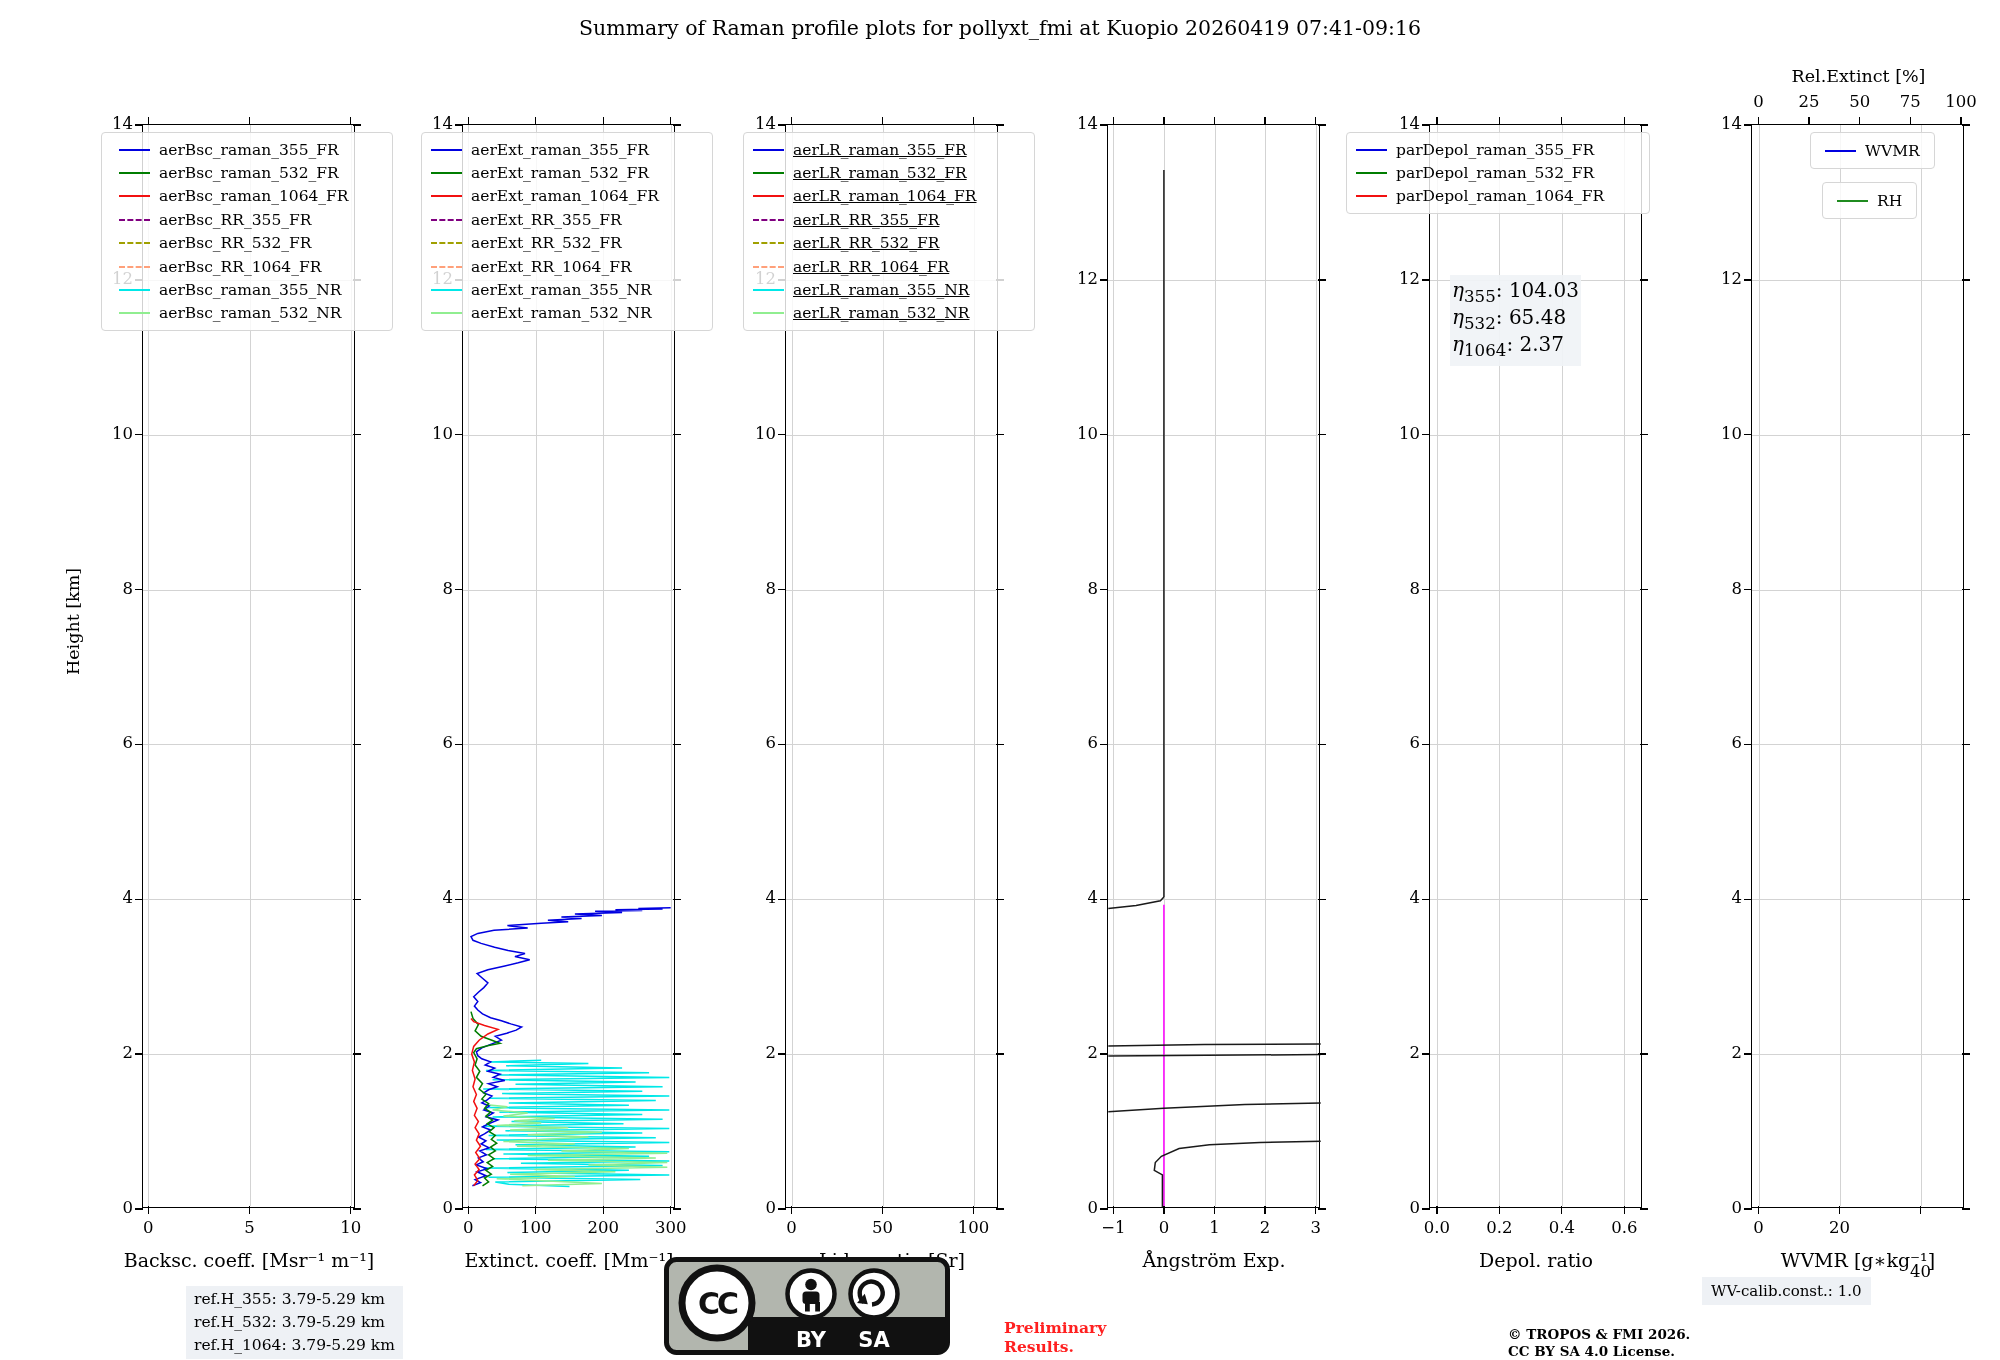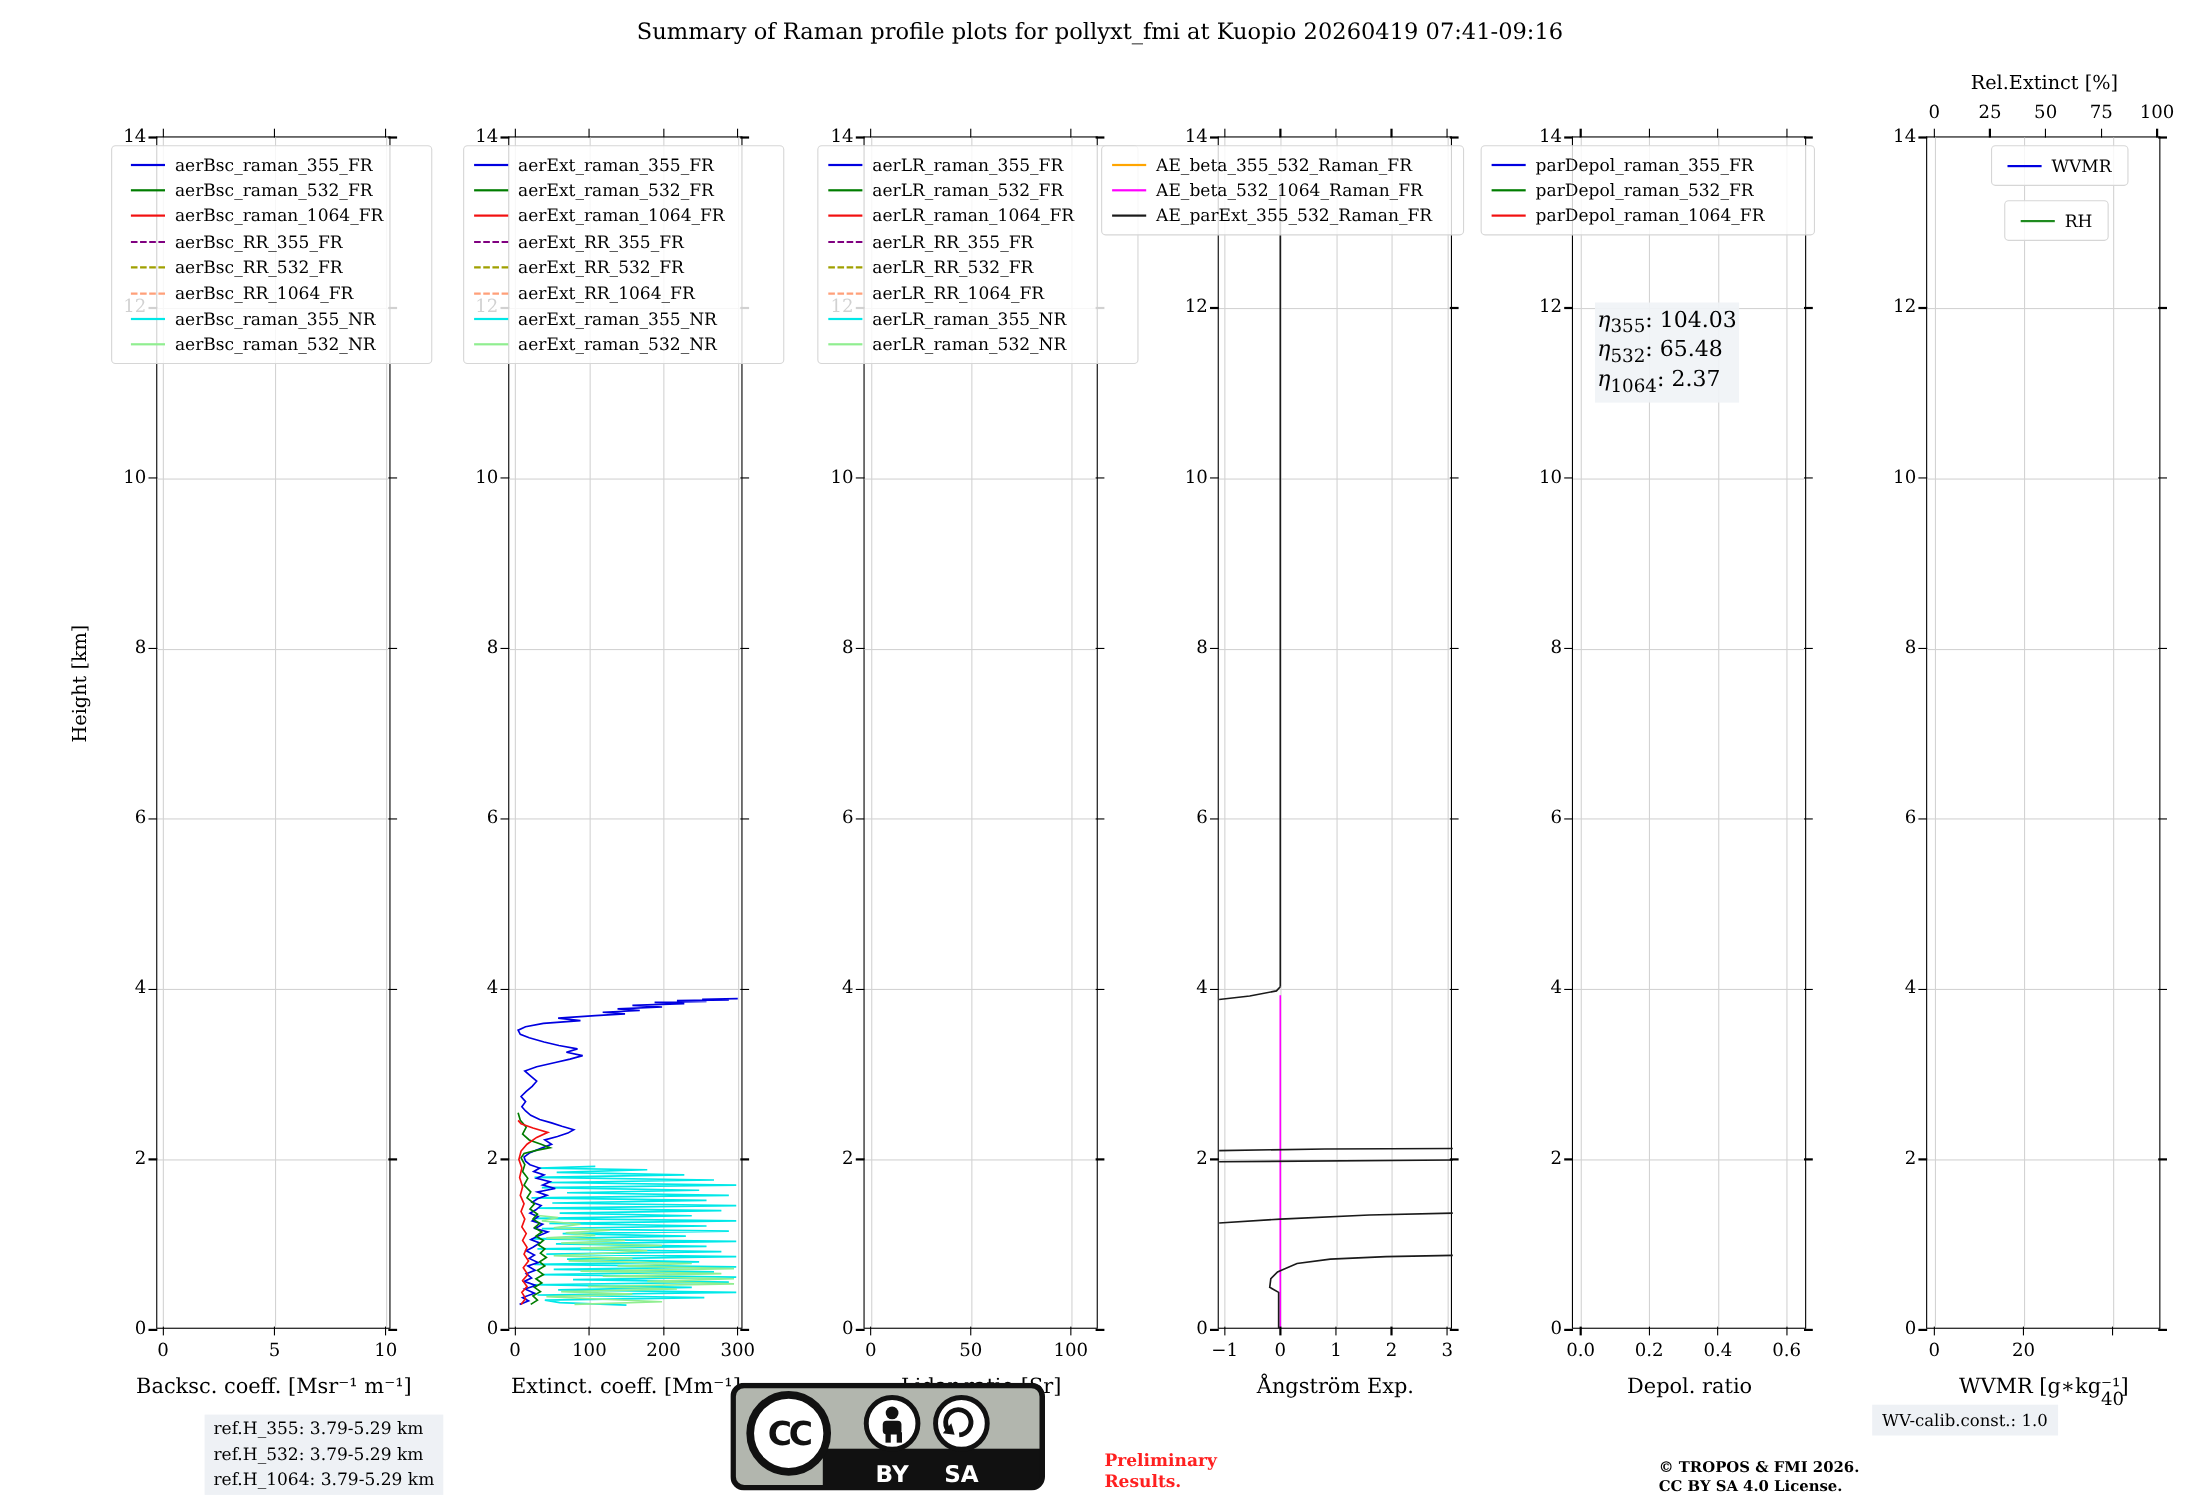--- a/index.html
+++ b/index.html
@@ -246,21 +246,21 @@
         <div class="tick" style="left: -8px; top: 309px; width: 8px; height: 1.4px;"></div>
         <div class="tick" style="left: 210px; top: 309px; width: 8px; height: 1.4px;"></div>
         <div class="ytick-label" style="left: -50px; top: 298.7px;">10</div>
         <div class="tick" style="left: -8px; top: 154.2px; width: 8px; height: 1.4px;"></div>
         <div class="tick" style="left: 210px; top: 154.2px; width: 8px; height: 1.4px;"></div>
         <div class="ytick-label" style="left: -50px; top: 143.9px;">12</div>
         <div class="tick" style="left: -8px; top: -0.7px; width: 8px; height: 1.4px;"></div>
         <div class="tick" style="left: 210px; top: -0.7px; width: 8px; height: 1.4px;"></div>
         <div class="ytick-label" style="left: -50px; top: -11px;">14</div>
         <div class="xaxis-title" style="left: -54px; width: 320px; top: 1124px;">Lidar ratio [Sr]</div>
-        <div class="legend" style="left: -43px; top: 7px; width: 292px;">
+        <div class="legend" style="left: -43px; top: 7px; width: 292px; text-decoration: underline;">
           <div class="legend-entry">
             <span class="legend-sample" style="border-top-color: rgb(0, 0, 224);"></span>
             <span>aerLR_raman_355_FR</span>
           </div>
           <div class="legend-entry">
             <span class="legend-sample" style="border-top-color: rgb(0, 125, 0);"></span>
             <span>aerLR_raman_532_FR</span>
           </div>
           <div class="legend-entry">
             <span class="legend-sample" style="border-top-color: rgb(242, 16, 16);"></span>
@@ -342,34 +342,20 @@
         <div class="tick" style="left: -8px; top: 309px; width: 8px; height: 1.4px;"></div>
         <div class="tick" style="left: 210px; top: 309px; width: 8px; height: 1.4px;"></div>
         <div class="ytick-label" style="left: -50px; top: 298.7px;">10</div>
         <div class="tick" style="left: -8px; top: 154.2px; width: 8px; height: 1.4px;"></div>
         <div class="tick" style="left: 210px; top: 154.2px; width: 8px; height: 1.4px;"></div>
         <div class="ytick-label" style="left: -50px; top: 143.9px;">12</div>
         <div class="tick" style="left: -8px; top: -0.7px; width: 8px; height: 1.4px;"></div>
         <div class="tick" style="left: 210px; top: -0.7px; width: 8px; height: 1.4px;"></div>
         <div class="ytick-label" style="left: -50px; top: -11px;">14</div>
         <div class="xaxis-title" style="left: -54px; width: 320px; top: 1124px;">Ångström Exp.</div>
-        <div class="legend" style="left: -107px; top: 7px; width: 330px;">
-          <div class="legend-entry">
-            <span class="legend-sample" style="border-top-color: rgb(255, 165, 0);"></span>
-            <span>AE_beta_355_532_Raman_FR</span>
-          </div>
-          <div class="legend-entry">
-            <span class="legend-sample" style="border-top-color: rgb(255, 0, 255);"></span>
-            <span>AE_beta_532_1064_Raman_FR</span>
-          </div>
-          <div class="legend-entry">
-            <span class="legend-sample" style="border-top-color: rgb(26, 26, 26);"></span>
-            <span>AE_parExt_355_532_Raman_FR</span>
-          </div>
-        </div>
       </div>
       <div class="panel" style="left: 1429px; top: 124px; width: 213px; height: 1084px;">
         <div class="gridv" style="left: 6.9px; height: 1081px;"></div>
         <div class="gridv" style="left: 69.3px; height: 1081px;"></div>
         <div class="gridv" style="left: 131.8px; height: 1081px;"></div>
         <div class="gridv" style="left: 194.3px; height: 1081px;"></div>
         <div class="gridh" style="top: 929.1px; width: 210px;"></div>
         <div class="gridh" style="top: 774.3px; width: 210px;"></div>
         <div class="gridh" style="top: 619.4px; width: 210px;"></div>
         <div class="gridh" style="top: 464.6px; width: 210px;"></div>

